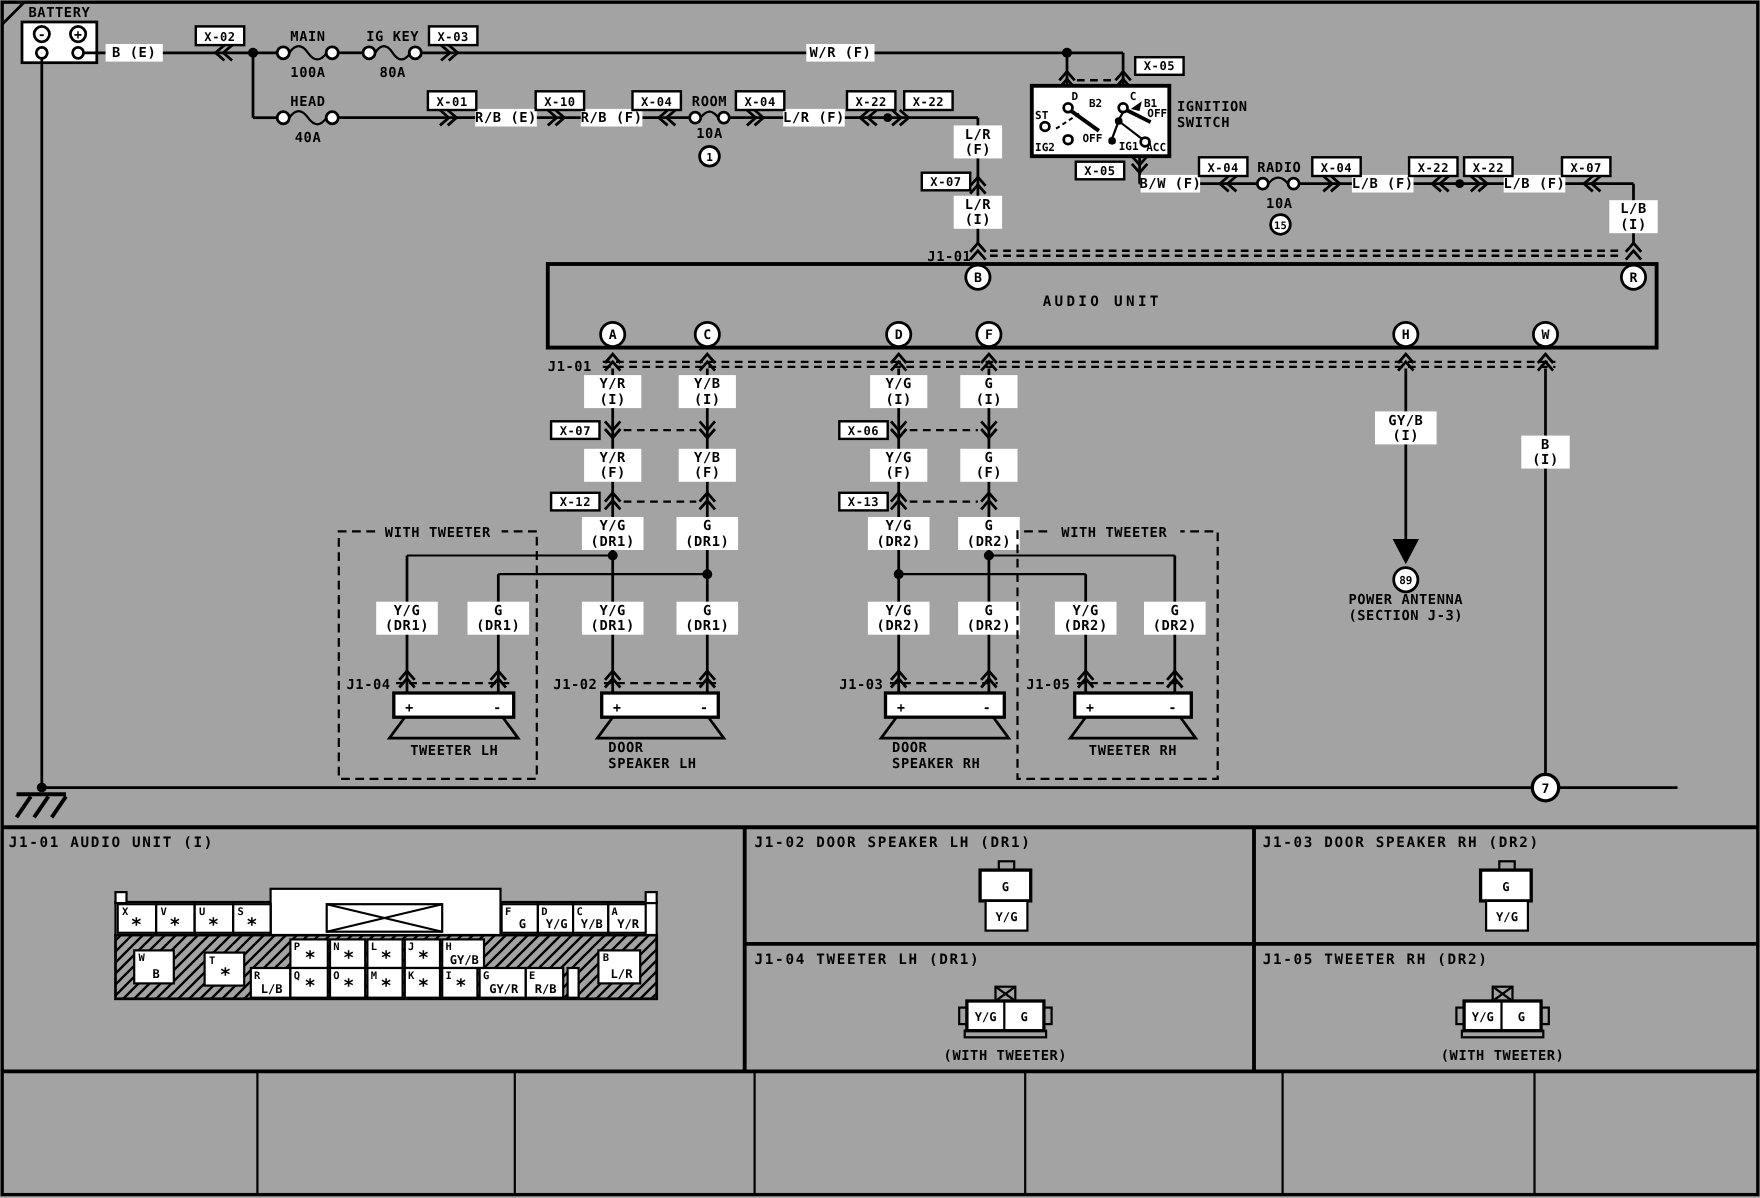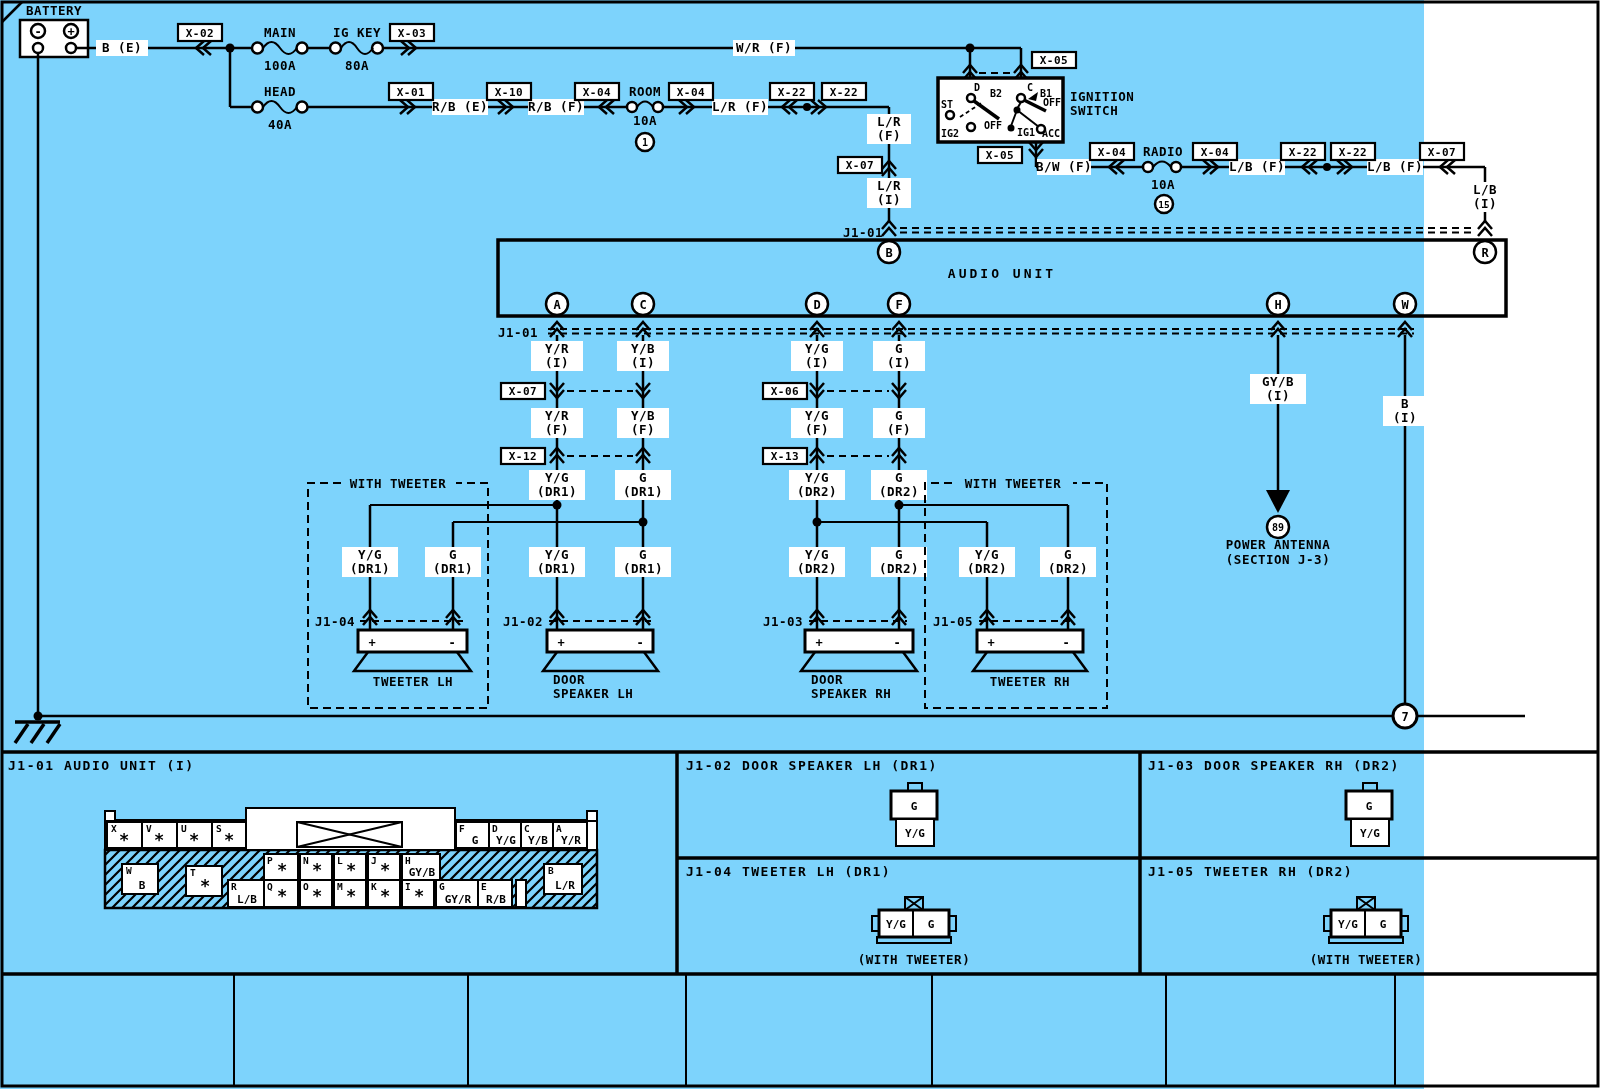--- a/index.html
+++ b/index.html
@@ -1,16 +1,16 @@
 <!DOCTYPE html>
 <html><head>
 <meta charset="utf-8">
 <style>
   html,body{margin:0;padding:0;background:#fff;}
-  #page{position:relative;width:1424px;height:1089px;background:#7dd3fc;}
+  #page{position:relative;width:1600px;height:1089px;background:#a3a3a3;}
   svg{position:absolute;left:0;top:0;}
   text{font-family:"DejaVu Sans Mono","Liberation Mono",monospace;font-weight:bold;fill:#000;}
   .t{font-size:12.5px;letter-spacing:.5px;}
   .tm{font-size:12.5px;letter-spacing:.5px;text-anchor:middle;}
   .tc{font-size:11px;letter-spacing:.5px;text-anchor:middle;}
   .ts{font-size:10px;}
   .tsm{font-size:10px;text-anchor:middle;}
   .tb{font-size:12px;text-anchor:middle;}
   .tt{font-size:13px;letter-spacing:1.5px;}
   .tau{font-size:13px;letter-spacing:3px;text-anchor:middle;}

